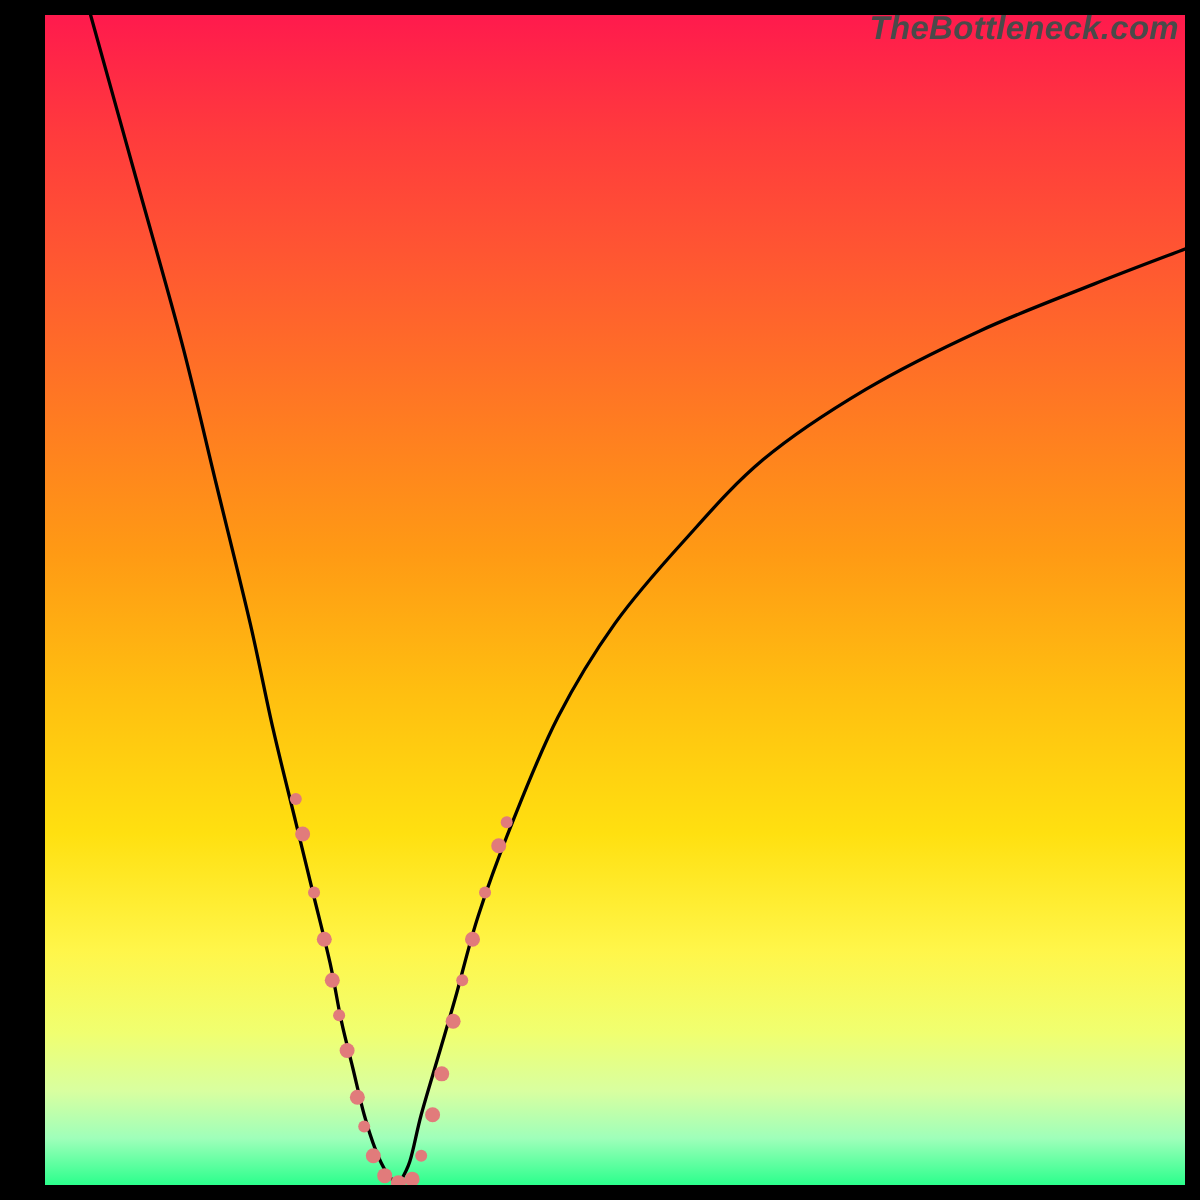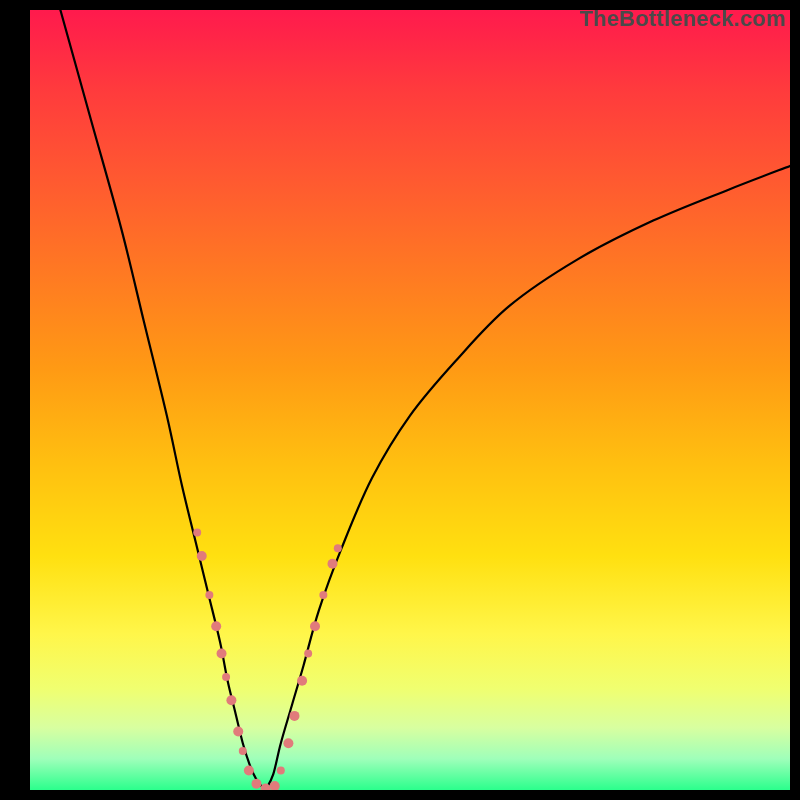--- a/index.html
+++ b/index.html
@@ -46,20 +46,21 @@
   }
   .watermark {
     position: absolute;
     top: 6px;
     right: 14px;
     color: #4a4a4a;
     font-size: 22px;
     font-weight: 600;
     letter-spacing: 0.2px;
     user-select: none;
+    font-style: italic;
   }
   svg.curves {
     position: absolute;
     inset: 0;
     width: 100%;
     height: 100%;
   }
   .curve-path {
     fill: none;
     stroke: #000;

